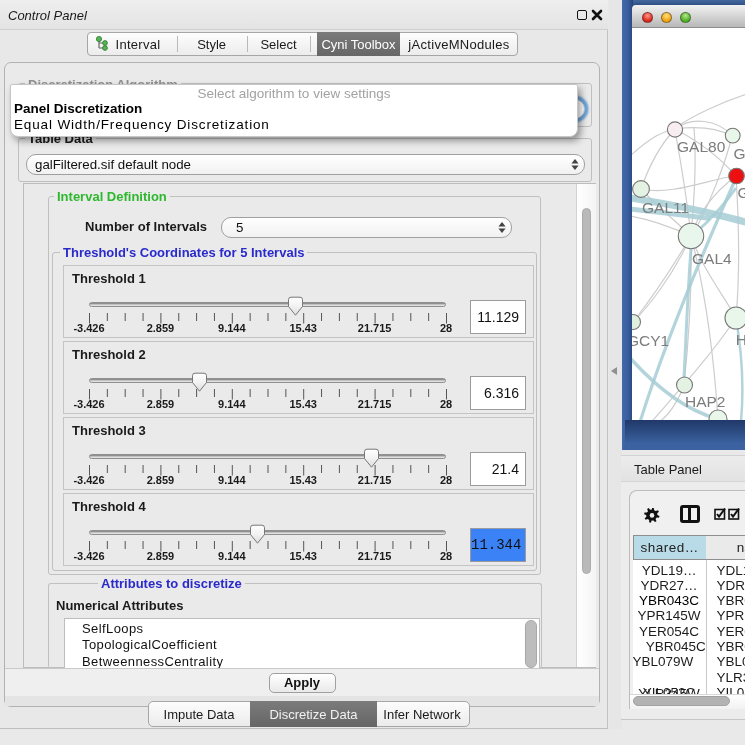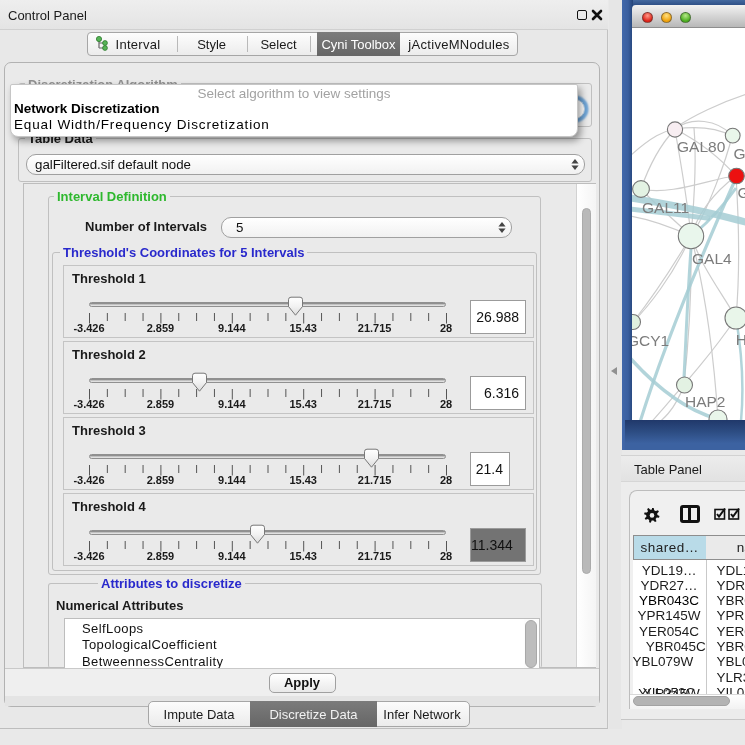--- a/index.html
+++ b/index.html
@@ -1,21 +1,21 @@
 <!DOCTYPE html>
 <html><head><meta charset="utf-8">
 <style>
 *{margin:0;padding:0;box-sizing:border-box;}
 body{width:745px;height:745px;background:#e9e9e9;font-family:"Liberation Sans",sans-serif;overflow:hidden;position:relative;}
 .abs{position:absolute;}
 </style></head><body>
 
 <div class="abs" style="left:0;top:0;width:608px;height:729px;background:#e8e8e8;border-right:1px solid #c2c2c2;border-bottom:1px solid #bdbdbd;"></div>
 <div class="abs" style="left:0;top:0;width:608px;height:30px;background:linear-gradient(#eeeeee,#e4e4e4);border-bottom:1px solid #d0d0d0;"></div>
-<div class="abs" style="left:8px;top:8px;font-size:13px;color:#1a1a1a;">Control Panel</div>
+<div class="abs" style="left:8px;top:8px;font-size:13px;color:#1a1a1a;font-style:italic;">Control Panel</div>
 <div class="abs" style="left:577px;top:10px;width:10px;height:10px;border:1.6px solid #111;border-radius:2px;"></div>
 <svg class="abs" style="left:591px;top:9px;" width="12" height="12">
     <path d="M2,2 L10,10 M10,2 L2,10" stroke="#111" stroke-width="2.6" stroke-linecap="round"></path>
   </svg>
 <div class="abs" style="left:87px;top:32px;width:431px;height:24px;background:linear-gradient(#fdfdfd,#ececec);border:1px solid #a6a6a6;border-radius:4px;"></div>
 <div class="abs" style="left:317px;top:32px;width:83px;height:24px;background:linear-gradient(#7b7b7b,#666666);"></div>
 <div class="abs" style="left:176.6px;top:36px;width:1px;height:16px;background:#b9b9b9;"></div>
 <div class="abs" style="left:246.7px;top:36px;width:1px;height:16px;background:#b9b9b9;"></div>
 <div class="abs" style="left:310.4px;top:36px;width:1px;height:16px;background:#b9b9b9;"></div>
 <svg class="abs" style="left:95px;top:35px;" width="14" height="17">
@@ -90,21 +90,21 @@
 <svg class="abs" style="left:287.0px;top:296px;" width="17" height="21">
 <defs>
       <linearGradient id="tg1" x1="0" y1="0" x2="0" y2="1">
         <stop offset="0" stop-color="#ffffff"></stop>
         <stop offset="0.5" stop-color="#f2f2f2"></stop>
         <stop offset="1" stop-color="#dcdcdc"></stop>
       </linearGradient>
     </defs>
 <path d="M4,1.2 h9 a2.5,2.5 0 0 1 2.5,2.5 v6.8 L8.5,19.2 L1.5,10.5 v-6.8 A2.5,2.5 0 0 1 4,1.2 Z" fill="url(#tg1)" stroke="#787878" stroke-width="1"></path>
   </svg>
-<div class="abs" style="left:470px;top:300px;width:56px;height:34px;background:#fff;border:1px solid #9b9b9b;font-size:14px;color:#111;line-height:32px;text-align:right;padding-right:6px;">26.988</div>
+<div class="abs" style="left:470px;top:300px;width:56px;height:34px;background:#fff;border:1px solid #9b9b9b;font-size:14px;color:#111;line-height:32px;text-align:right;padding-right:6px;">11.129</div>
 <div class="abs" style="left:63px;top:341px;width:471px;height:73px;background:#eaeaea;border:1px solid #c4c4c4;"></div>
 <div class="abs" style="left:72px;top:347px;font-size:13px;font-weight:bold;color:#1a1a1a;">Threshold 2</div>
 <div class="abs" style="left:89px;top:378px;width:357px;height:5px;border-radius:2.5px;background:linear-gradient(#777777,#c9c9c9 55%,#eeeeee);border:1px solid #909090;"></div>
 <svg class="abs" style="left:88.5px;top:388.5px;" width="359" height="11">
     <line x1="0.50" y1="0" x2="0.50" y2="10.5" stroke="#555" stroke-width="1"></line>
     <line x1="18.35" y1="0" x2="18.35" y2="8" stroke="#555" stroke-width="1"></line>
     <line x1="36.20" y1="0" x2="36.20" y2="8" stroke="#555" stroke-width="1"></line>
     <line x1="54.05" y1="0" x2="54.05" y2="8" stroke="#555" stroke-width="1"></line>
     <line x1="71.90" y1="0" x2="71.90" y2="10.5" stroke="#555" stroke-width="1"></line>
     <line x1="89.75" y1="0" x2="89.75" y2="8" stroke="#555" stroke-width="1"></line>
@@ -176,21 +176,21 @@
 <svg class="abs" style="left:362.5px;top:448px;" width="17" height="21">
 <defs>
       <linearGradient id="tg3" x1="0" y1="0" x2="0" y2="1">
         <stop offset="0" stop-color="#ffffff"></stop>
         <stop offset="0.5" stop-color="#f2f2f2"></stop>
         <stop offset="1" stop-color="#dcdcdc"></stop>
       </linearGradient>
     </defs>
 <path d="M4,1.2 h9 a2.5,2.5 0 0 1 2.5,2.5 v6.8 L8.5,19.2 L1.5,10.5 v-6.8 A2.5,2.5 0 0 1 4,1.2 Z" fill="url(#tg3)" stroke="#787878" stroke-width="1"></path>
   </svg>
-<div class="abs" style="left:470px;top:452px;width:40px;height:34px;background:#fff;border:1px solid #9b9b9b;font-size:14px;color:#111;line-height:32px;text-align:right;padding-right:6px;">21.4</div>
+<div class="abs" style="left:470px;top:452px;width:56px;height:34px;background:#fff;border:1px solid #9b9b9b;font-size:14px;color:#111;line-height:32px;text-align:right;padding-right:6px;">21.4</div>
 <div class="abs" style="left:63px;top:493px;width:471px;height:73px;background:#eaeaea;border:1px solid #c4c4c4;"></div>
 <div class="abs" style="left:72px;top:499px;font-size:13px;font-weight:bold;color:#1a1a1a;">Threshold 4</div>
 <div class="abs" style="left:89px;top:530px;width:357px;height:5px;border-radius:2.5px;background:linear-gradient(#777777,#c9c9c9 55%,#eeeeee);border:1px solid #909090;"></div>
 <svg class="abs" style="left:88.5px;top:540.5px;" width="359" height="11">
     <line x1="0.50" y1="0" x2="0.50" y2="10.5" stroke="#555" stroke-width="1"></line>
     <line x1="18.35" y1="0" x2="18.35" y2="8" stroke="#555" stroke-width="1"></line>
     <line x1="36.20" y1="0" x2="36.20" y2="8" stroke="#555" stroke-width="1"></line>
     <line x1="54.05" y1="0" x2="54.05" y2="8" stroke="#555" stroke-width="1"></line>
     <line x1="71.90" y1="0" x2="71.90" y2="10.5" stroke="#555" stroke-width="1"></line>
     <line x1="89.75" y1="0" x2="89.75" y2="8" stroke="#555" stroke-width="1"></line>
@@ -219,40 +219,40 @@
 <svg class="abs" style="left:248.5px;top:524px;" width="17" height="21">
 <defs>
       <linearGradient id="tg4" x1="0" y1="0" x2="0" y2="1">
         <stop offset="0" stop-color="#ffffff"></stop>
         <stop offset="0.5" stop-color="#f2f2f2"></stop>
         <stop offset="1" stop-color="#dcdcdc"></stop>
       </linearGradient>
     </defs>
 <path d="M4,1.2 h9 a2.5,2.5 0 0 1 2.5,2.5 v6.8 L8.5,19.2 L1.5,10.5 v-6.8 A2.5,2.5 0 0 1 4,1.2 Z" fill="url(#tg4)" stroke="#787878" stroke-width="1"></path>
   </svg>
-<div class="abs" style="left:470px;top:528px;width:56px;height:34px;background:#737373;border:1px solid #9b9b9b;font-size:14px;color:#111;line-height:32px;text-align:right;padding-right:16px;">11.344</div>
+<div class="abs" style="left:470px;top:528px;width:56px;height:34px;background:#3b82f6;border:1px solid #9b9b9b;font-size:14px;color:#111;line-height:32px;text-align:right;padding-right:16px;font-family:Liberation Mono, monospace;">11.344</div>
 <div class="abs" style="left:48px;top:583px;width:494px;height:85px;border:1px solid #c0c0c0;border-radius:3px;border-bottom:none;"></div>
 <div class="abs" style="left:52px;top:576px;font-size:13px;font-weight:bold;color:#2929cc;background:#eaeaea;padding:0 3px;margin-left:46px;">Attributes to discretize</div>
 <div class="abs" style="left:56px;top:598px;font-size:13px;font-weight:bold;color:#1a1a1a;">Numerical Attributes</div>
 <div class="abs" style="left:64px;top:618px;width:476px;height:50px;background:#fff;border:1px solid #bdbdbd;border-bottom:none;overflow:hidden;">
     <div style="padding:2px 0 0 17px;font-size:13px;letter-spacing:0.4px;color:#111;line-height:16.4px;">SelfLoops<br>TopologicalCoefficient<br>BetweennessCentrality</div>
   </div>
 <div class="abs" style="left:524px;top:619px;width:15px;height:49px;background:#fdfdfd;"></div>
 <div class="abs" style="left:525px;top:620px;width:12px;height:48px;background:#bdbdbd;border:1px solid #a8a8a8;border-radius:6px;"></div>
 <div class="abs" style="left:5px;top:668px;width:594px;height:28px;background:#efefef;border-top:1px solid #c9c9c9;"></div>
 <div class="abs" style="left:5px;top:696px;width:594px;height:10px;background:#e4e4e4;"></div>
 <div class="abs" style="left:268.5px;top:673px;width:67px;height:19.5px;background:linear-gradient(#ffffff,#e9e9e9);border:1px solid #a0a0a0;border-radius:5px;font-size:13px;font-weight:bold;color:#111;text-align:center;line-height:18px;">Apply</div>
 <div class="abs" style="left:148px;top:701px;width:322px;height:26px;background:linear-gradient(#fcfcfc,#ebebeb);border:1px solid #a6a6a6;border-radius:5px;"></div>
 <div class="abs" style="left:250px;top:701px;width:127px;height:26px;background:linear-gradient(#7b7b7b,#666666);"></div>
 <div class="abs" style="left:99px;top:707px;width:200px;text-align:center;font-size:13px;color:#1a1a1a;">Impute Data</div>
 <div class="abs" style="left:213.5px;top:707px;width:200px;text-align:center;font-size:13px;color:#f2f2f2;">Discretize Data</div>
 <div class="abs" style="left:322px;top:707px;width:200px;text-align:center;font-size:13px;color:#1a1a1a;">Infer Network</div>
 <div class="abs" style="left:10px;top:84px;width:568px;height:53px;background:#ffffff;border:1px solid #c6c6c6;border-radius:2px 2px 8px 8px;box-shadow:3px 4px 7px rgba(0,0,0,0.38);"></div>
 <div class="abs" style="left:10px;top:86px;width:568px;text-align:center;font-size:13.5px;color:#a2a2a2;">Select algorithm to view settings</div>
-<div class="abs" style="left:14px;top:101px;font-size:13.5px;font-weight:bold;color:#000;">Network Discretization</div>
+<div class="abs" style="left:14px;top:101px;font-size:13.5px;font-weight:bold;color:#000;">Panel Discretization</div>
 <div class="abs" style="left:14px;top:117px;font-size:13.5px;letter-spacing:0.85px;color:#000;">Equal Width/Frequency Discretization</div>
 <div class="abs" style="left:609px;top:0;width:13px;height:729px;background:#e6e6e6;"></div>
 <svg class="abs" style="left:610px;top:366px;" width="8" height="10">
     <path d="M7,1 L1,5 L7,9 Z" fill="#909090"></path>
   </svg>
 <div class="abs" style="left:622px;top:0;width:123px;height:450px;background:#3d63a2;"></div>
 <div class="abs" style="left:622px;top:0;width:11px;height:450px;background:linear-gradient(to right,#4168aa,#3a5f9f 55%,#27477c 96%);"></div>
 <div class="abs" style="left:633px;top:0;width:112px;height:5px;background:linear-gradient(#44699f,#2f5087);"></div>
 <div class="abs" style="left:632px;top:5px;width:113px;height:22.5px;background:linear-gradient(#f2f2f2,#b8b8b8);border-bottom:1px solid #8e8e8e;border-radius:4px 0 0 0;"></div>
 <div class="abs" style="left:641.5px;top:11.5px;width:11px;height:11px;border-radius:50%;background:radial-gradient(circle at 50% 30%,#ff9a8a,#dd2015 70%);border:0.5px solid rgba(60,60,60,0.55);"></div>

